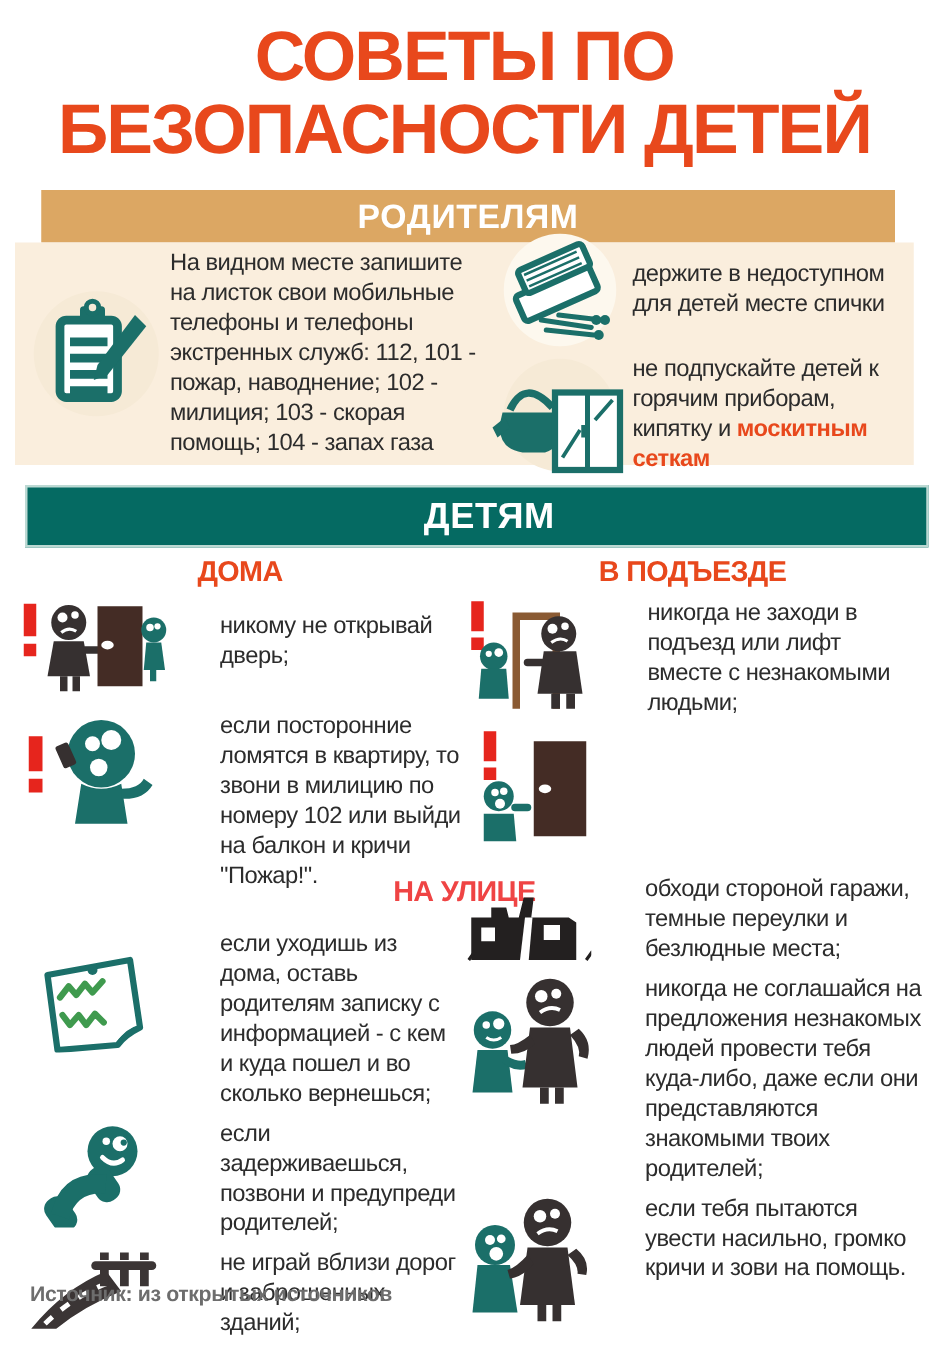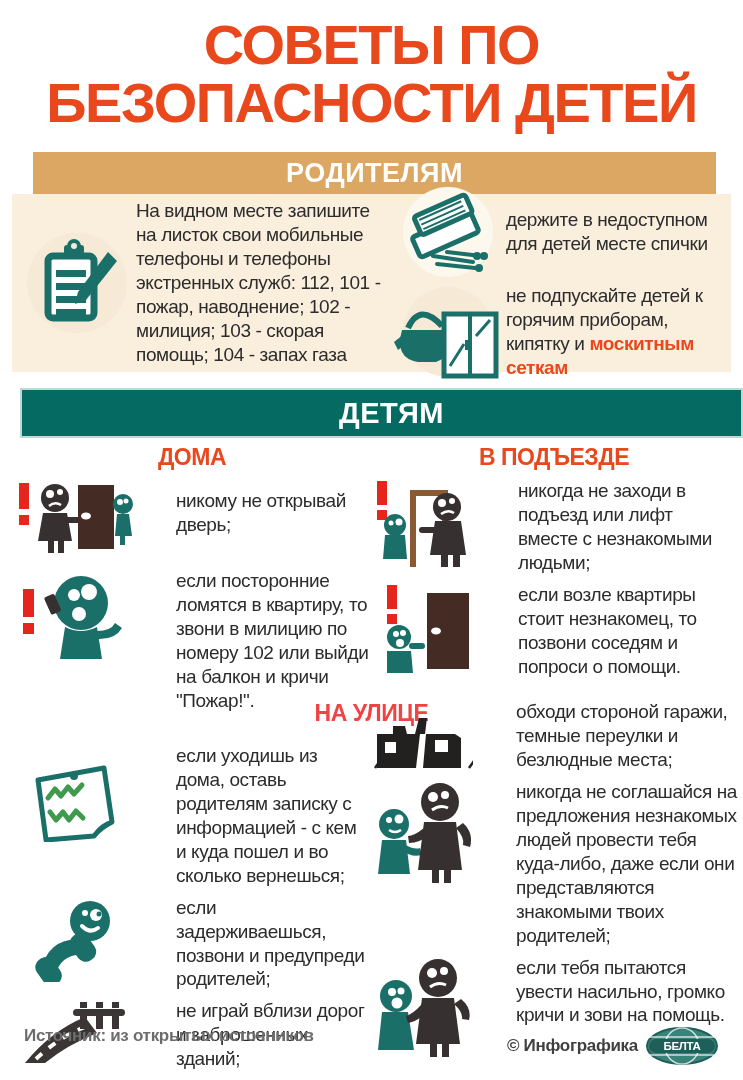--- a/index.html
+++ b/index.html
@@ -203,21 +203,20 @@
           <circle cx="26" cy="54" r="12" fill="#1b6f69"></circle>
           <circle cx="23" cy="51" r="3" fill="#fff"></circle>
           <circle cx="30" cy="50" r="3" fill="#fff"></circle>
           <circle cx="27" cy="60" r="4" fill="#fff"></circle>
           <path d="M14 68 h24 l2 22 h-26 z" fill="#1b6f69"></path>
           <rect x="36" y="60" width="16" height="6" rx="3" fill="#1b6f69"></rect>
           <rect x="54" y="10" width="42" height="76" fill="#442c25"></rect>
           <ellipse cx="63" cy="48" rx="5" ry="3.5" fill="#fff"></ellipse>
         </svg>
       </div>
-      <p class="txt">если возле квартиры стоит незнакомец, то позвони соседям и попроси о помощи.</p>
     </div>
   </section>
 
   <div class="street-h">НА УЛИЦЕ</div>
 
   <section class="col col-street-left">
     <div class="item">
       <div class="icon-cell pad-top">
         <svg width="102" height="88" viewBox="0 0 102 88">
           <path d="M14 26 L80 14 L88 68 Q76 74 70 82 L22 86 Z" fill="#fff" stroke="#1b6f69" stroke-width="5" stroke-linejoin="round"></path>
@@ -318,25 +317,15 @@
           <path d="M50 48 q-9 10 -16 12 l2 7 q11 -2 19 -12 z" fill="#363030"></path>
           <path d="M82 48 q9 8 8 15 l7 1 q3 -12 -8 -21 z" fill="#363030"></path>
         </svg>
       </div>
       <p class="txt">если тебя пытаются увести насильно, громко кричи и зови на помощь.</p>
     </div>
   </section>
 
   <footer class="footer">
     <div class="src">Источник: из открытых источников</div>
-    <div class="credit">
-      <span>© Инфографика</span>
-      <svg width="74" height="40" viewBox="0 0 74 40">
-        <ellipse cx="37" cy="20" rx="35" ry="18" fill="#3a837b" stroke="#1f5f59" stroke-width="2"></ellipse>
-        <ellipse cx="37" cy="20" rx="17" ry="18" fill="none" stroke="#ffffff" stroke-width="1.5" opacity="0.75"></ellipse>
-        <path d="M5 11 h64 M5 29 h64" stroke="#ffffff" stroke-width="1.5" opacity="0.75"></path>
-        <rect x="4" y="13" width="66" height="14" rx="7" fill="#1f5f59"></rect>
-        <text x="37" y="24" text-anchor="middle" font-size="11.5" font-weight="bold" fill="#fff" font-family="Liberation Sans, sans-serif">БЕЛТА</text>
-      </svg>
-    </div>
   </footer>
 
 </div>
 
 </body></html>

